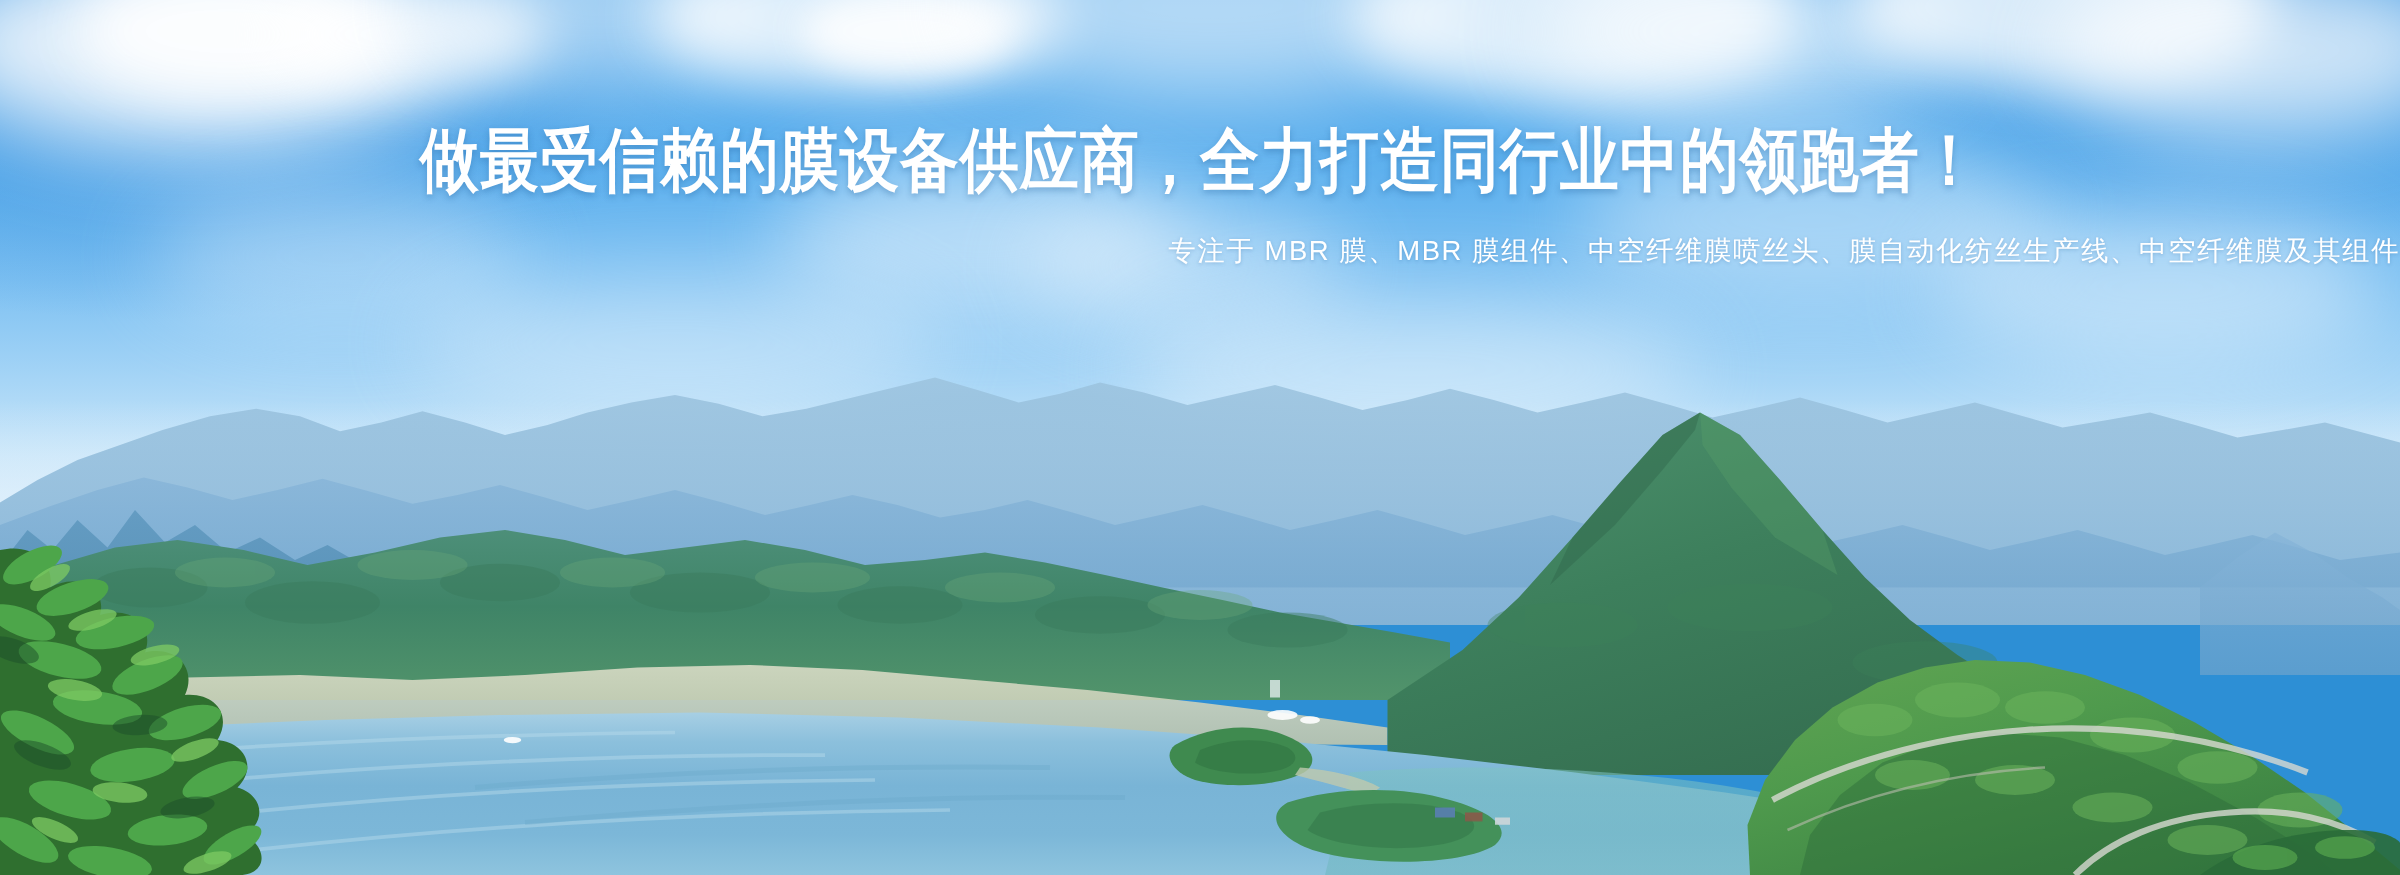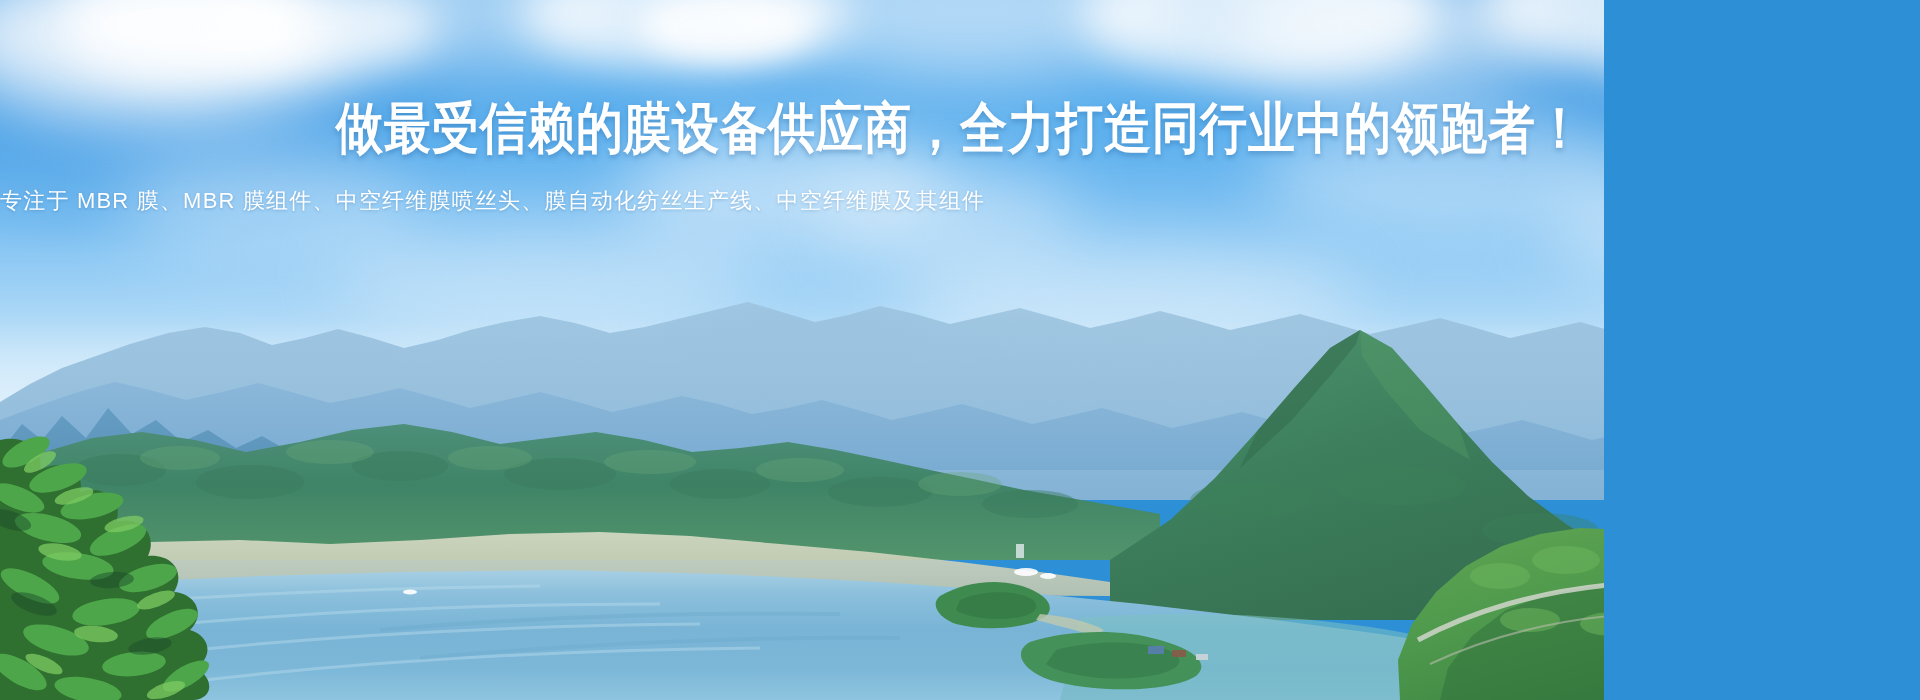--- a/index.html
+++ b/index.html
@@ -5,21 +5,21 @@
 <style>
   * { margin:0; padding:0; box-sizing:border-box; }
   html, body {
     width:1920px; height:700px;
     overflow:hidden;
     background:#2d8fd5;
     font-family:"Liberation Sans","DejaVu Sans",sans-serif;
   }
   #banner {
     position:relative;
-    width:1604px; height:700px;
+    width:1920px; height:700px;
     overflow:hidden;
   }
 
   
   .sky {
     position:absolute; left:0; top:0; width:1920px; height:470px;
     background:
       linear-gradient(to bottom,
         #3f9ee8 0%,
         #4aa5ea 12%,
@@ -70,21 +70,21 @@
     font-weight:bold;
     color:#ffffff;
     letter-spacing:1px;
     text-shadow:0 2px 5px rgba(20,80,140,.30);
     white-space:nowrap;
     transform:scaleY(1.18);
     transform-origin:center top;
   }
   .subtitle {
     position:absolute; left:0; top:186px; width:1920px;
-    text-align:left;
+    text-align:right;
     font-size:22px;
     line-height:30px;
     color:#ffffff;
     letter-spacing:1.2px;
     text-shadow:0 1px 3px rgba(20,80,140,.28);
     white-space:nowrap;
   }
   .tagline-box {
     position:absolute; left:50%; top:241px;
     transform:translateX(-50%);

